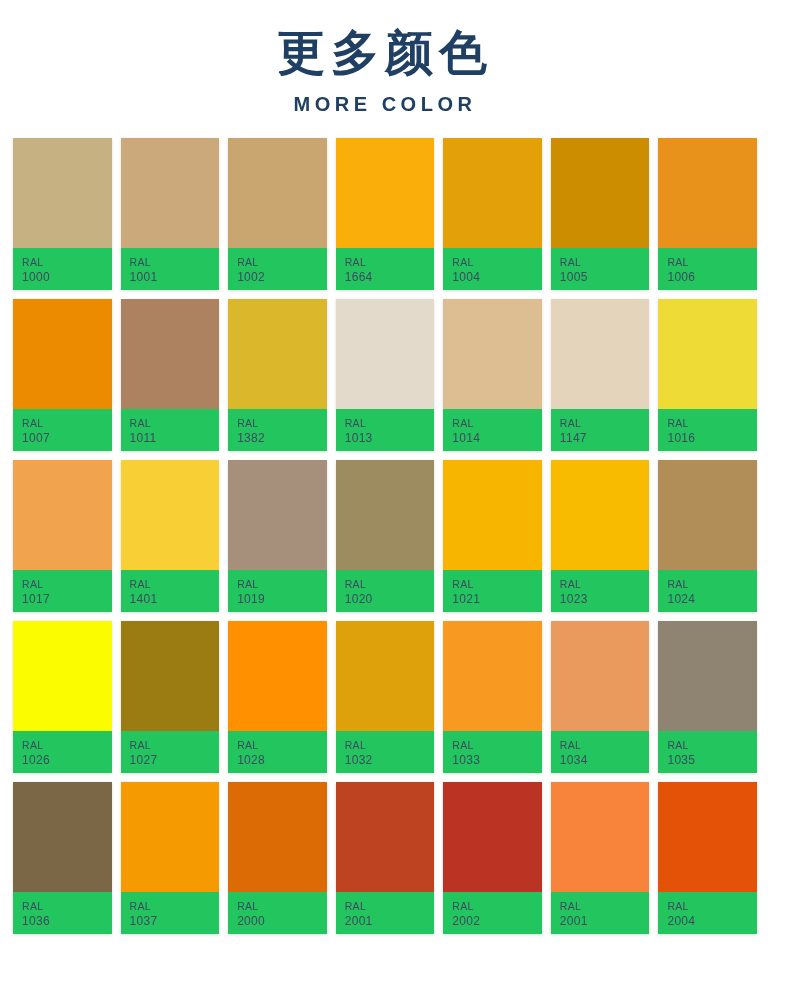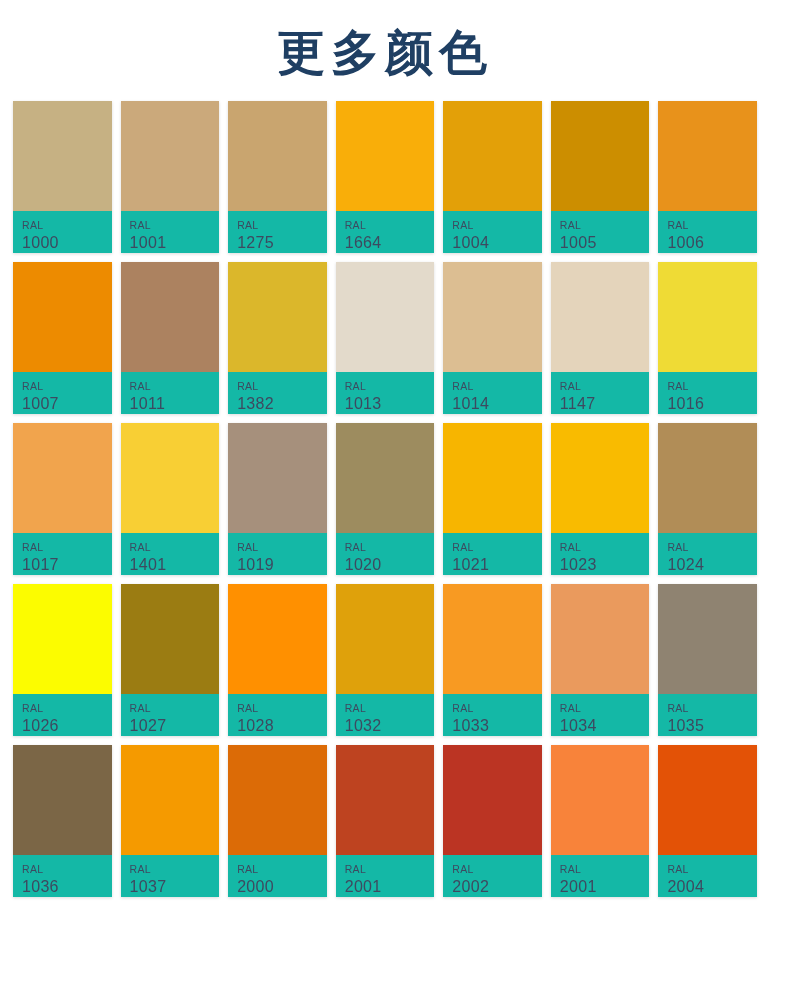--- a/index.html
+++ b/index.html
@@ -58,42 +58,43 @@
   }
   .swatch {
     width: 100%;
     height: 110px;
     display: block;
   }
   .label {
     padding: 7px 0 9px 9px;
     height: 42px;
     box-sizing: border-box;
-    background: #14b8a6;
+    background: #22c55e;
   }
   .label-brand {
     font-size: 10.5px;
     color: #3d4a60;
     line-height: 1.35;
     letter-spacing: 0.3px;
   }
   .label-code {
-    font-size: 16px;
+    font-size: 12px;
     color: #3d4a60;
     line-height: 1.35;
     letter-spacing: 0.3px;
   }
 </style>
 </head>
 <body>
 
 <div class="page">
 
   <div class="header">
     <div class="title-cn">更多颜色</div>
+    <div class="title-en">MORE COLOR</div>
   </div>
 
   <div class="grid">
       <div class="card">
         <div class="swatch" style="background: rgb(198, 177, 131);"></div>
         <div class="label">
           <div class="label-brand">RAL</div>
           <div class="label-code">1000</div>
         </div>
       </div>
@@ -101,21 +102,21 @@
         <div class="swatch" style="background: rgb(203, 169, 123);"></div>
         <div class="label">
           <div class="label-brand">RAL</div>
           <div class="label-code">1001</div>
         </div>
       </div>
       <div class="card">
         <div class="swatch" style="background: rgb(201, 165, 111);"></div>
         <div class="label">
           <div class="label-brand">RAL</div>
-          <div class="label-code">1275</div>
+          <div class="label-code">1002</div>
         </div>
       </div>
       <div class="card">
         <div class="swatch" style="background: rgb(249, 174, 9);"></div>
         <div class="label">
           <div class="label-brand">RAL</div>
           <div class="label-code">1664</div>
         </div>
       </div>
       <div class="card">

